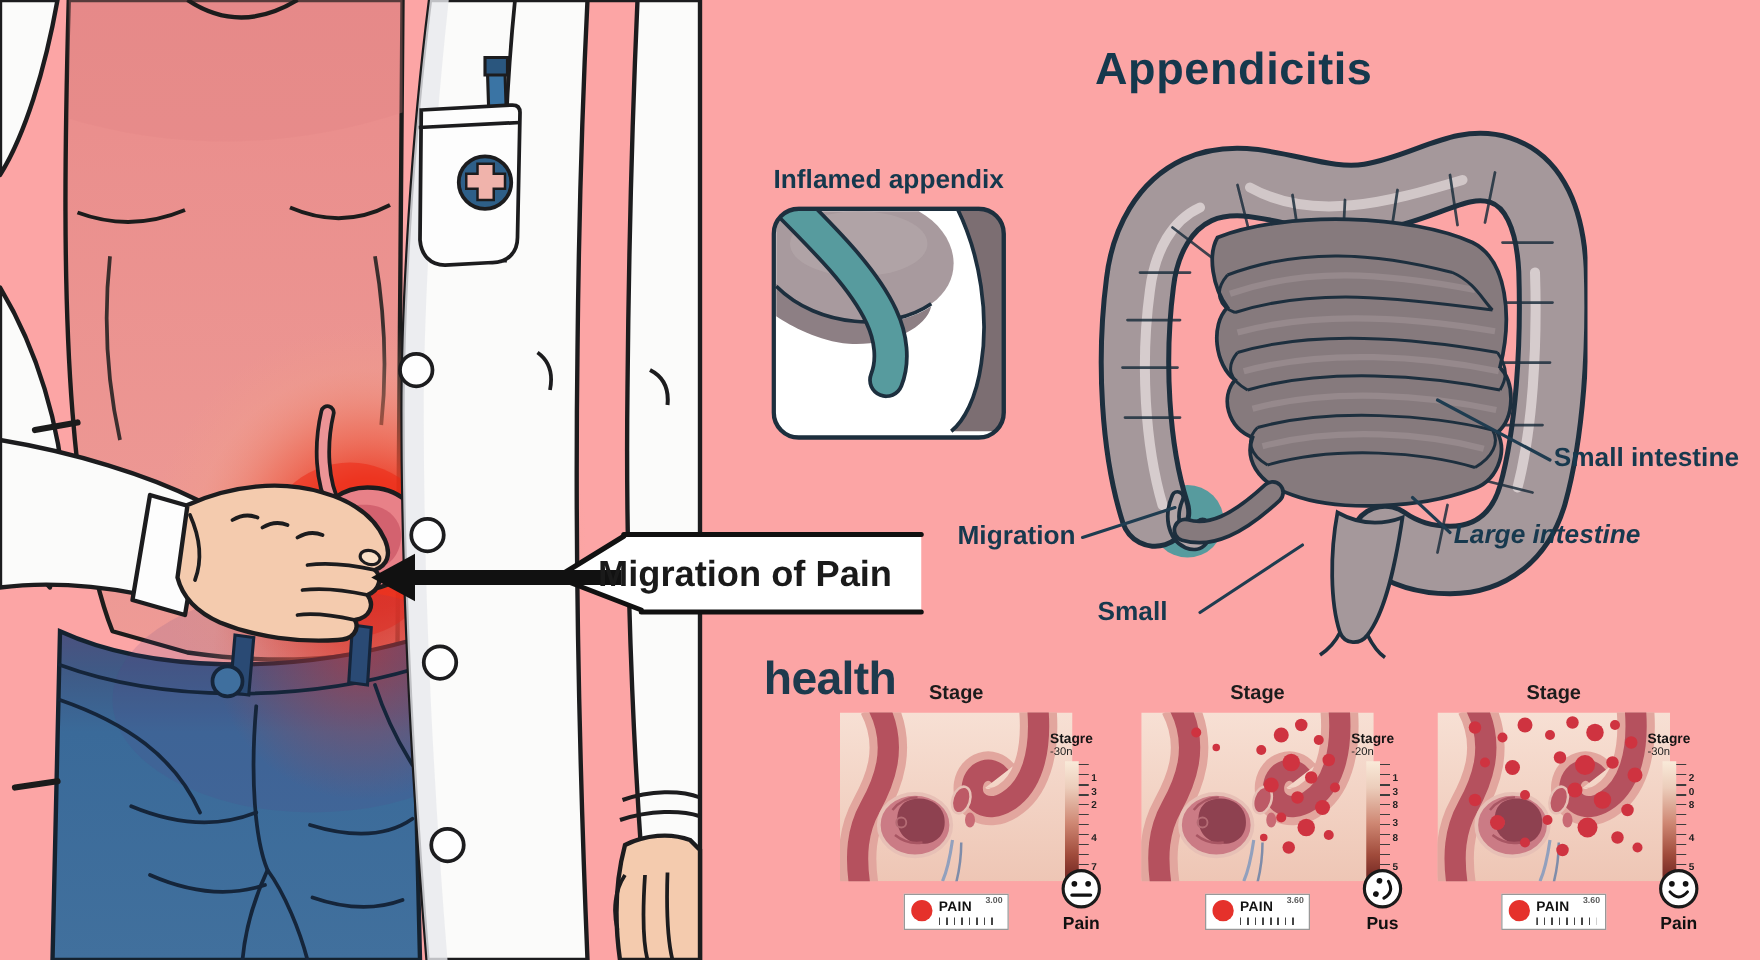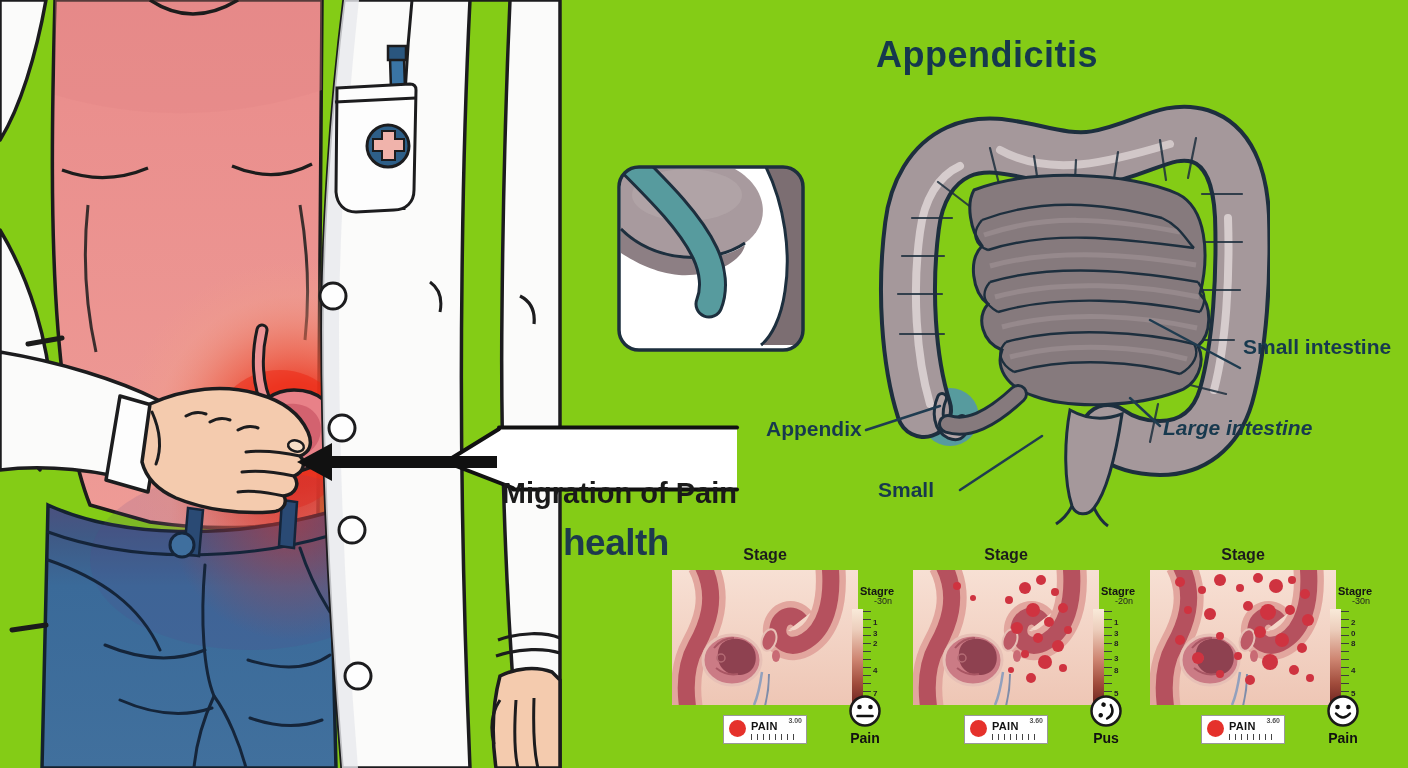--- a/index.html
+++ b/index.html
@@ -1,44 +1,44 @@
 <!DOCTYPE html>
 <html><head>
 <meta charset="utf-8">
 <style>
   html,body { margin:0; padding:0; background:#ffffff; }
   #canvas {
     position:relative; width:1408px; height:768px; overflow:hidden;
-    background:#84cc16; font-family:"Liberation Sans", sans-serif;
+    background:#fca5a5; font-family:"Liberation Sans", sans-serif;
   }
   svg { display:block; }
   .abs { position:absolute; }
 
   
   .main-title { left:876px; top:34px; width:260px; font-size:36px; font-weight:800;
     color:#15384d; letter-spacing:.5px; }
   .inset-label { left:588px; top:132px; width:246px; text-align:center;
     font-size:21px; font-weight:800; color:#15384d; }
   .anat-label { font-size:21px; font-weight:700; color:#17394e; white-space:nowrap; }
-  .lbl-small { left:1243px; top:335px; }
+  .lbl-small { left:1243px; top:355px; }
   .lbl-large { left:1163px; top:416px;font-style:italic; }
   .lbl-appendix { left:766px; top:417px; }
   .lbl-rectum { left:878px; top:478px; }
   .brand { left:563px; top:522px; font-size:37px; font-weight:800; color:#1d3a4d;
-    letter-spacing:-.5px; }
-  .callout-text { left:455px; top:444px; width:282px; text-align:right;
-    font-size:29px; font-weight:800; color:#1a1a1a;margin-top:33px; }
+    letter-spacing:-.5px;padding-left:48px; }
+  .callout-text { left:455px; top:444px; width:282px; text-align:center;
+    font-size:29px; font-weight:800; color:#1a1a1a; }
 
   
   .stage-panel { position:absolute; top:544px; width:245px; height:215px; }
   .stage-title { position:absolute; left:12px; top:2px; width:186px; text-align:center;
     font-size:16px; font-weight:700; color:#1c1c1c; }
   .stage-image { position:absolute; left:12px; top:26px; width:186px; height:135px; }
   .stage-scale { position:absolute; left:180px; top:42px; width:52px; }
-  .scale-head { font-size:11px; font-weight:800; color:#141414; line-height:10px; text-align:right;padding-left:20px; }
+  .scale-head { font-size:11px; font-weight:800; color:#141414; line-height:10px; text-align:left; }
   .scale-range { display:block; font-size:9px; font-weight:400; color:#222; }
   .scale-body { position:relative; height:96px; margin:3px 0 0 12px; width:30px; }
   .scale-bar { position:absolute; left:0; top:0; width:11px; height:96px;
     background:linear-gradient(180deg,#f9ead9 0%,#eccdbb 22%,#ce8672 52%,#a04b3b 78%,#6e2420 100%); }
   .scale-ticks { position:absolute; left:11px; top:2px; width:8px; height:93px;
     background:repeating-linear-gradient(180deg,#3c3c3c 0 1.4px, transparent 1.4px 8px); }
   .tick-label { position:absolute; left:21px; font-size:8px; font-weight:700; color:#222; line-height:8px; }
   .t0{top:10px}.t1{top:21px}.t2{top:31px}.t3{top:46px}.t4{top:58px}.t5{top:81px}
 
   .pain-meter { position:absolute; left:63px; top:171px; width:82px; height:27px;
@@ -263,23 +263,24 @@
 
     <g stroke="#1f3c50" stroke-width="2.5" stroke-linecap="round">
       <path d="M 1240 368 L 1150 320"></path>
       <path d="M 1160 426 L 1130 398"></path>
       <path d="M 866 430 L 940 406"></path>
       <path d="M 960 490 L 1042 436"></path>
     </g>
   </svg>
 
   <div class="abs main-title">Appendicitis</div>
+  <div class="abs inset-label">Inflamed appendix</div>
   <div class="abs anat-label lbl-small">Small intestine</div>
   <div class="abs anat-label lbl-large">Large intestine</div>
-  <div class="abs anat-label lbl-appendix">Appendix</div>
+  <div class="abs anat-label lbl-appendix">Migration</div>
   <div class="abs anat-label lbl-rectum">Small</div>
   <div class="abs brand">health</div>
   <div class="abs callout-text">Migration of Pain</div>
 
   <svg width="0" height="0" style="position:absolute">
     <defs>
       <linearGradient id="stageBg" x1="0" y1="0" x2="0" y2="1">
         <stop offset="0" stop-color="#f7e0d4"></stop>
           <stop offset="1" stop-color="#eec6b5"></stop>
       </linearGradient>

